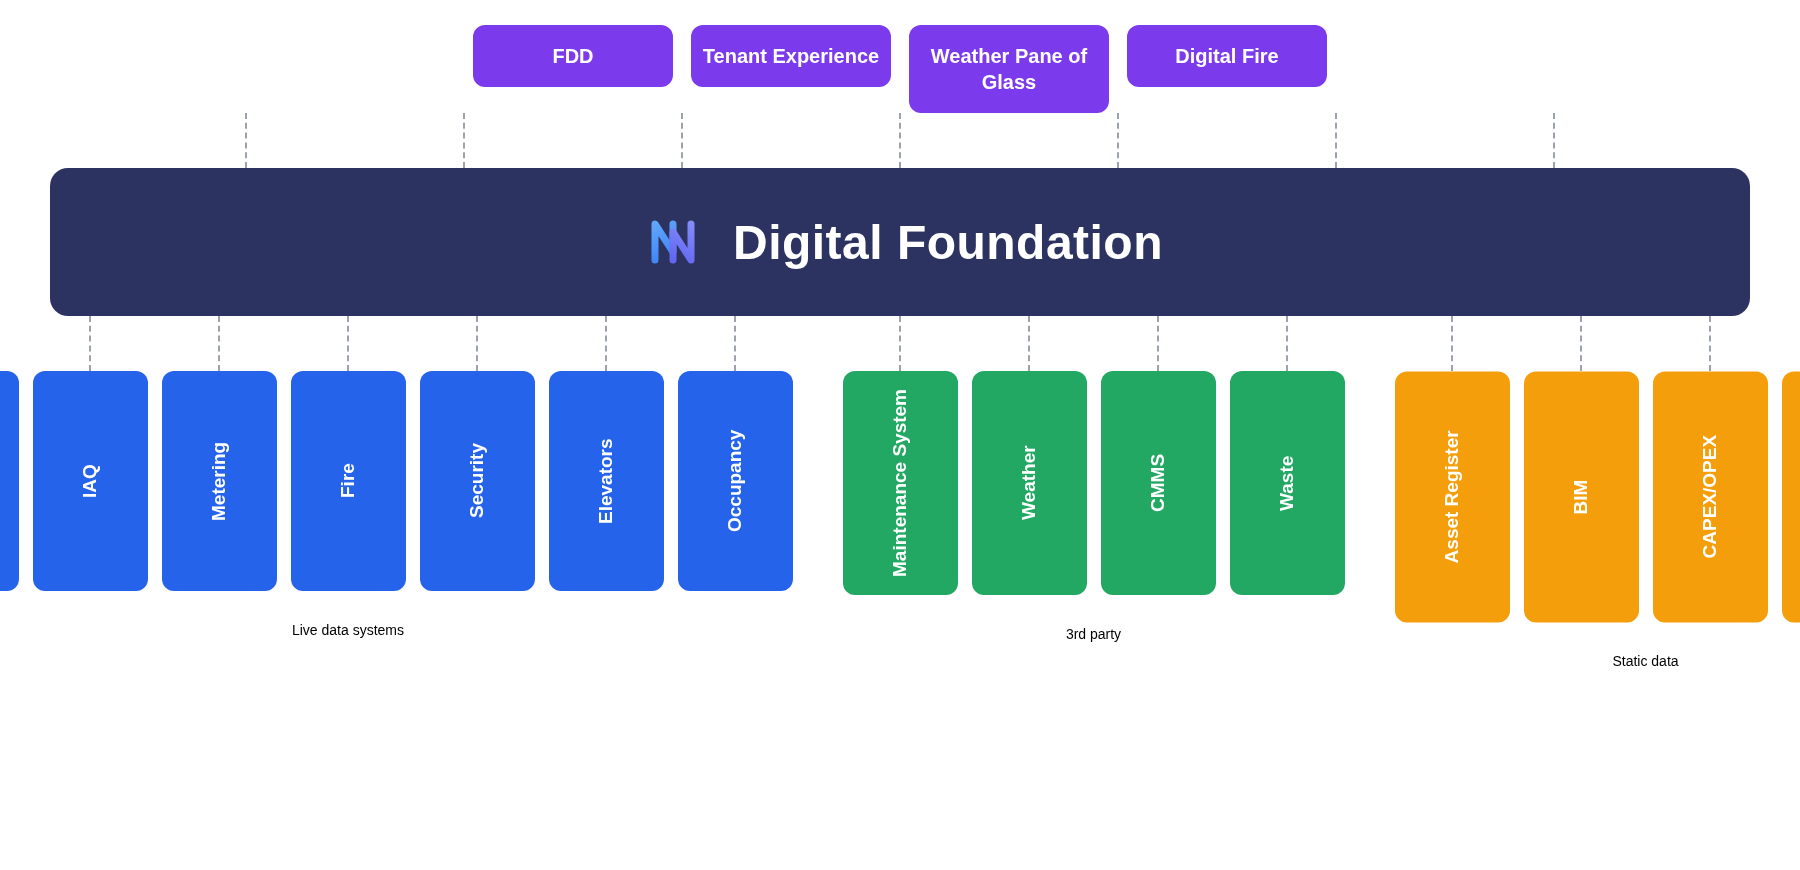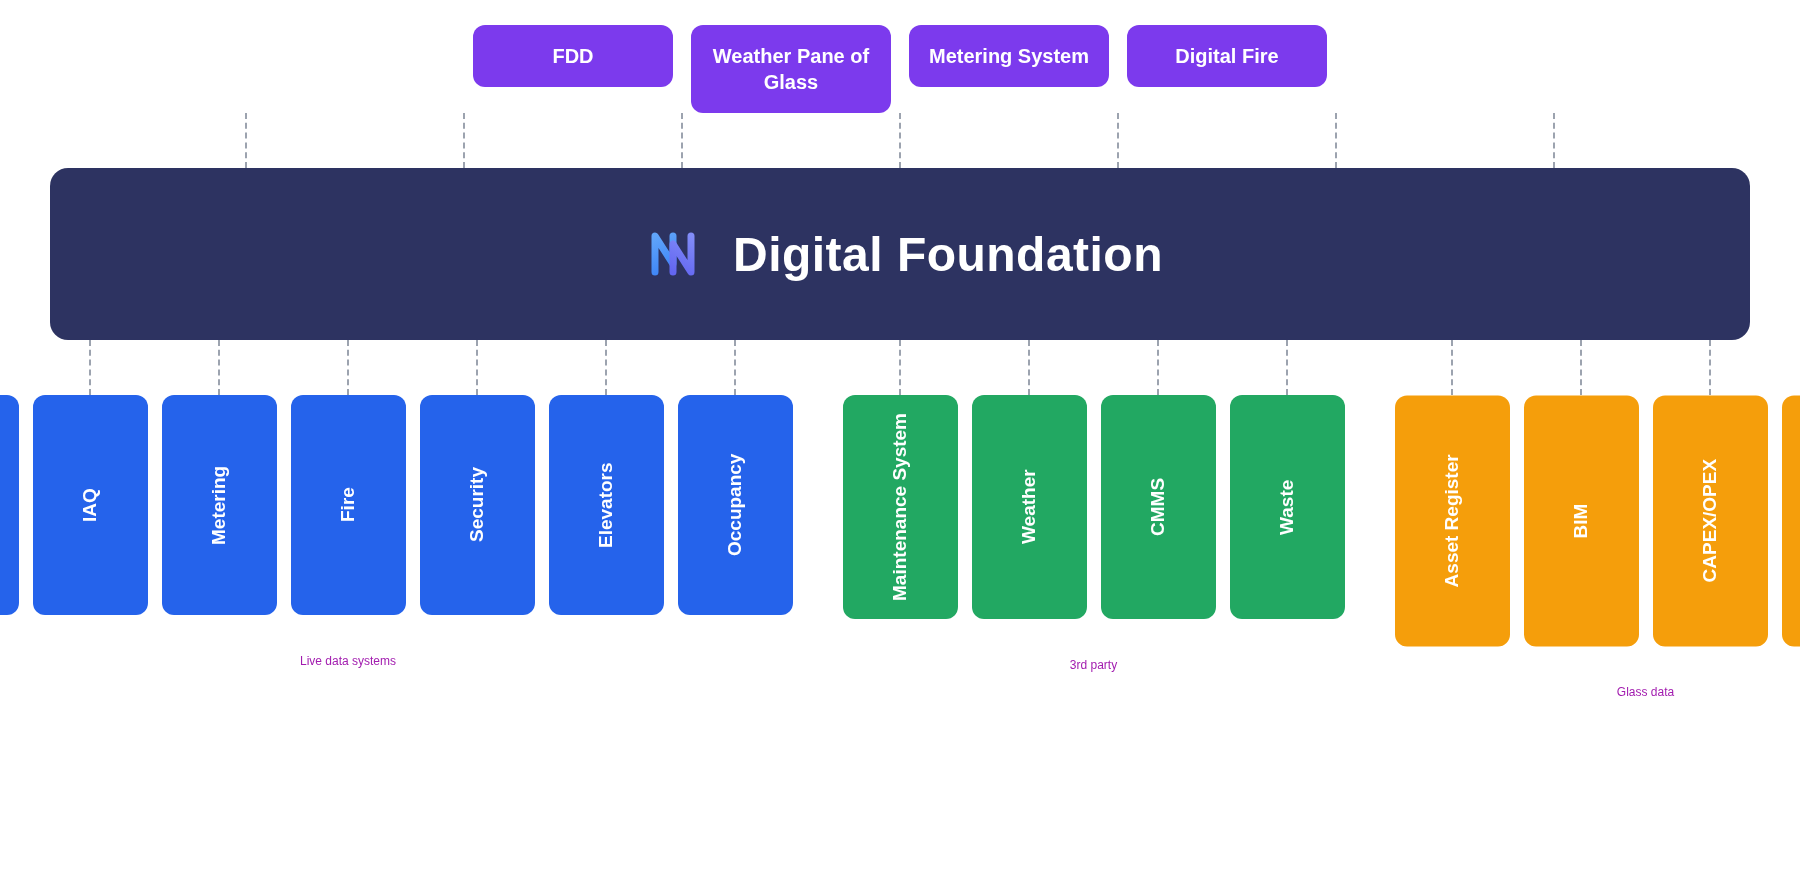--- a/index.html
+++ b/index.html
@@ -73,21 +73,21 @@
     
     .foundation-box {
       width: 100%;
       background: #2d3361;
       border-radius: 18px;
       display: flex;
       flex-direction: row;
       align-items: center;
       justify-content: center;
       gap: 24px;
-      padding: 50px 60px;
+      padding: 38px 60px;
       z-index: 2;
     }
     .foundation-logo {
       width: 72px;
       height: 72px;
     }
     .foundation-title {
       color: #fff;
       font-size: 48px;
       font-weight: 700;
@@ -131,24 +131,24 @@
       writing-mode: vertical-rl;
       text-orientation: mixed;
       transform: rotate(180deg);
       line-height: 1.3;
     }
     .blue { background: #2563eb; }
     .green { background: #22a862; }
     .orange { background: #f59e0b; }
 
     .group-label {
-      color: #a21caf;
-      font-size: 12px;
+      color: #000000;
+      font-size: 14px;
       font-weight: 400;
-      margin-top: 21px;
+      margin-top: 13px;
     }
 
     
     .bottom-connectors-wrap {
       display: flex;
       flex-direction: row;
       gap: 50px;
       width: 100%;
       justify-content: center;
     }
@@ -163,22 +163,22 @@
       justify-content: center;
     }
   </style>
 </head>
 <body>
 
 <div class="diagram-wrapper">
 
   <div class="top-row" id="top-row">
       <div class="top-box">FDD</div>
+      <div class="top-box">Tenant Experience</div>
       <div class="top-box">Weather Pane of Glass</div>
-      <div class="top-box">Metering System</div>
       <div class="top-box">Digital Fire</div>
     </div>
 
   <div class="connectors-top" id="connectors-top">
       <div class="connector-line">
         <div class="dashed-v"></div>
       </div>
       <div class="connector-line">
         <div class="dashed-v"></div>
       </div>
@@ -289,17 +289,17 @@
         </div>
         <div class="group-label">3rd party</div>
       </div>
       <div class="bottom-group">
         <div class="bottom-boxes">
           <div class="bottom-box orange">Asset Register</div>
           <div class="bottom-box orange">BIM</div>
           <div class="bottom-box orange">CAPEX/OPEX</div>
           <div class="bottom-box orange">Maintenance Schedules</div>
         </div>
-        <div class="group-label">Glass data</div>
+        <div class="group-label">Static data</div>
       </div>
     </div>
 
 </div>
 
 </body></html>

